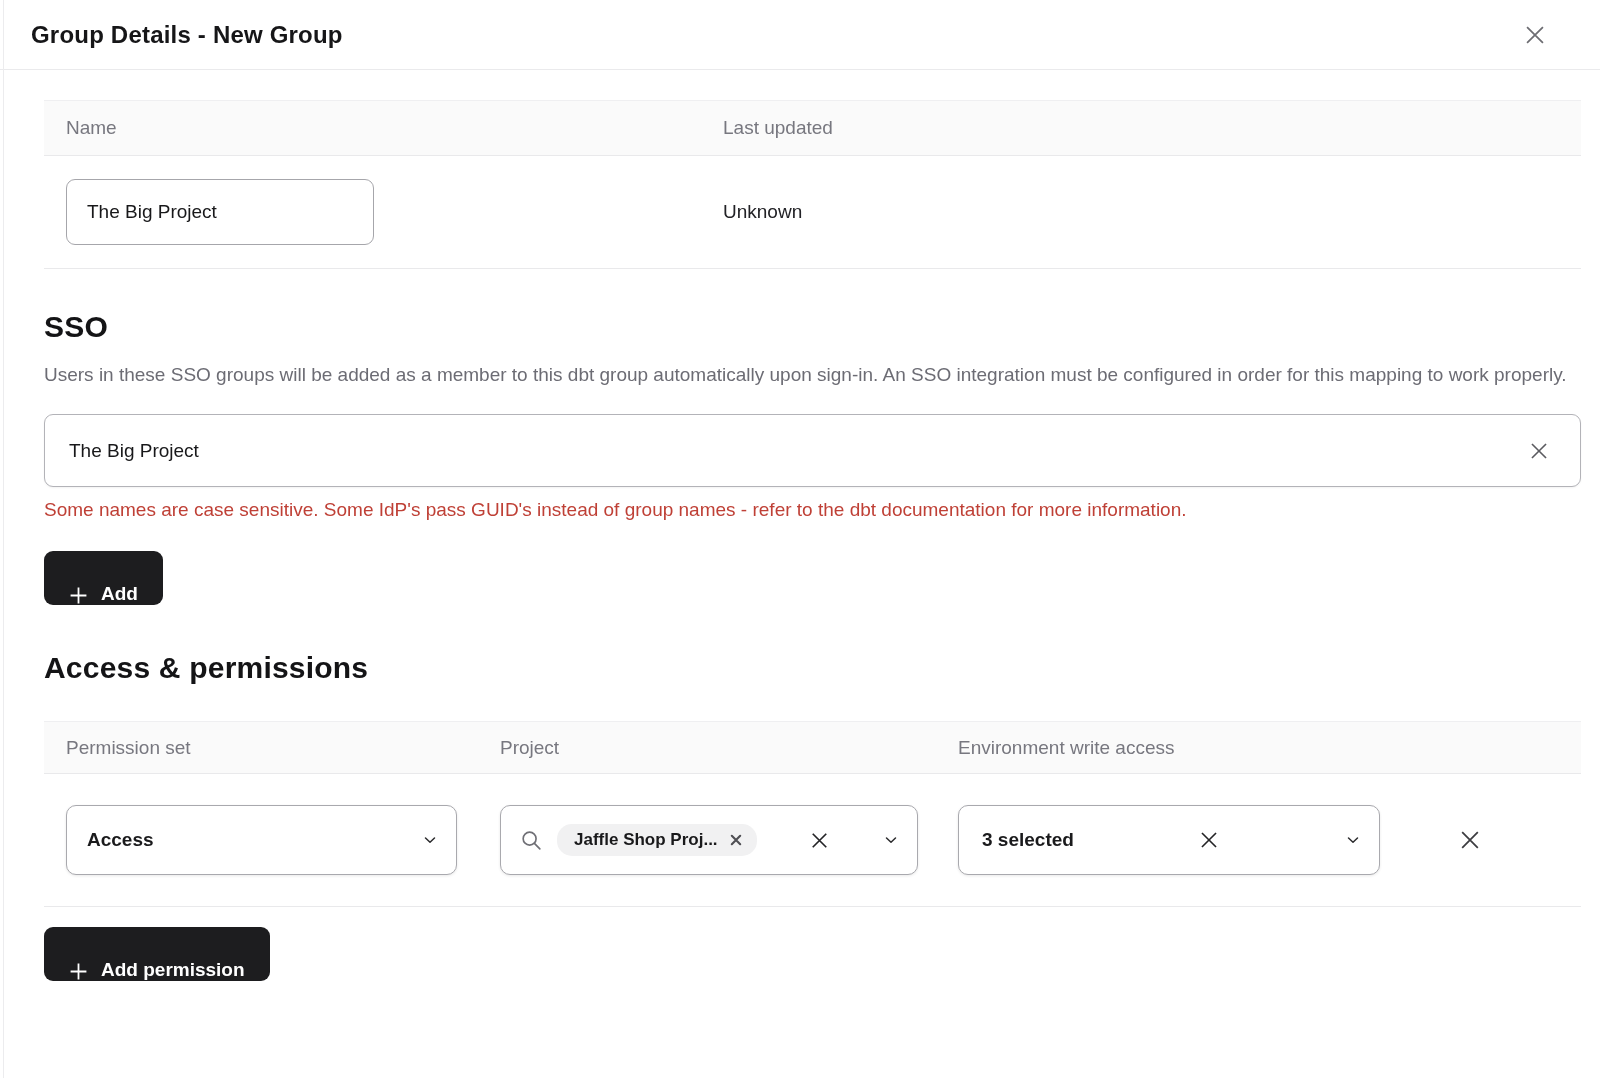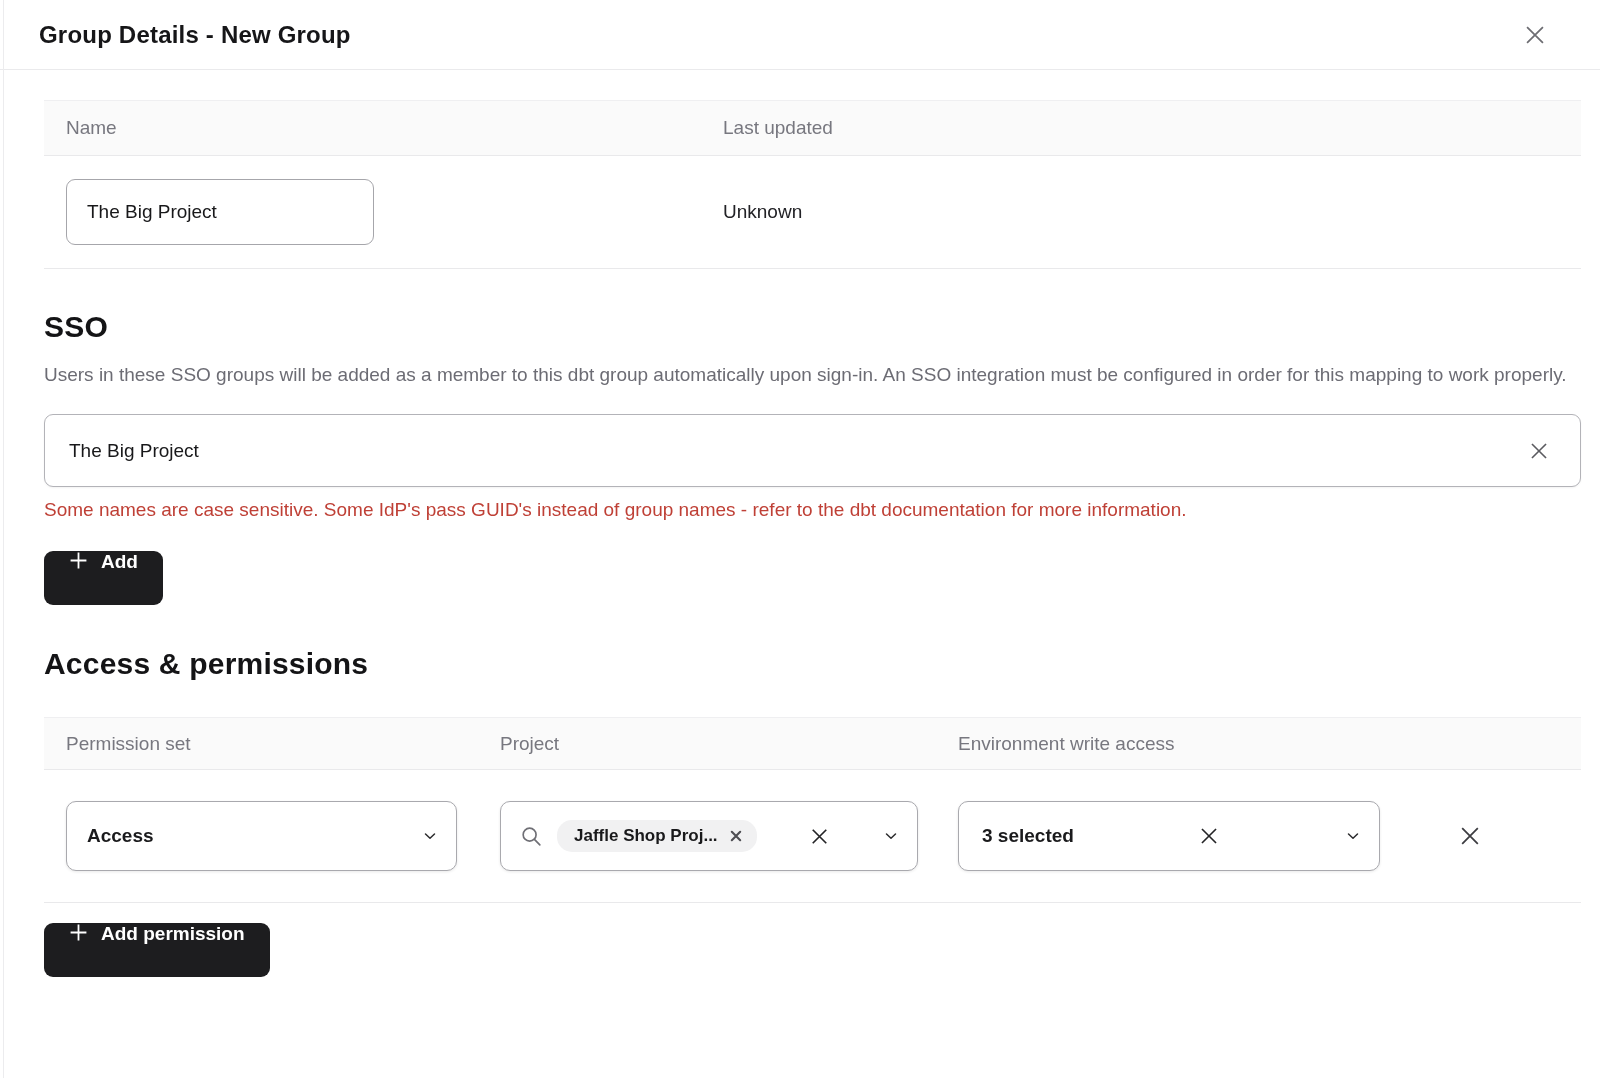--- a/index.html
+++ b/index.html
@@ -13,21 +13,21 @@
   }
   .left-edge {
     position: absolute; left: 3px; top: 0; bottom: 0;
     width: 1px; background: #ececee;
   }
 
   
   .modal-header {
     height: 70px;
     display: flex; align-items: center;
-    padding-left: 39px; padding-right: 48px;
+    padding-left: 31px; padding-right: 48px;
     border-bottom: 1px solid #eaeaec;
     text-align: center;
   }
   .modal-title { font-size: 24px; font-weight: 700; color: #161618; letter-spacing: .2px; }
   .close-btn {
     margin-left: auto;
     background: none; border: none; cursor: pointer;
     color: #6d6d72; width: 34px; height: 34px;
     display: flex; align-items: center; justify-content: center;
   }
@@ -93,21 +93,21 @@
   }
   .error-text {
     margin-top: 10px;
     font-size: 19px; line-height: 26px;
     color: #bf4036;
   }
 
   
   .btn-dark {
     margin-top: 28px;
-    display: inline-flex; align-items: flex-start; gap: 13px;
+    display: inline-flex; align-items: flex-end; gap: 13px;
     background: #1d1d1f; color: #ffffff;
     border: none; border-radius: 9px; cursor: pointer;
     height: 54px; padding: 0 25px;
     font-family: inherit; font-size: 19px; font-weight: 700;
   }
   .btn-dark.perm { margin-top: 20px; }
 
   
   .docs-line { margin-top: 14px; font-size: 19px; color: #6c6c74; }
   .docs-link { color: #141416; font-weight: 700; text-decoration: underline; text-underline-offset: 4px; cursor: pointer; }

